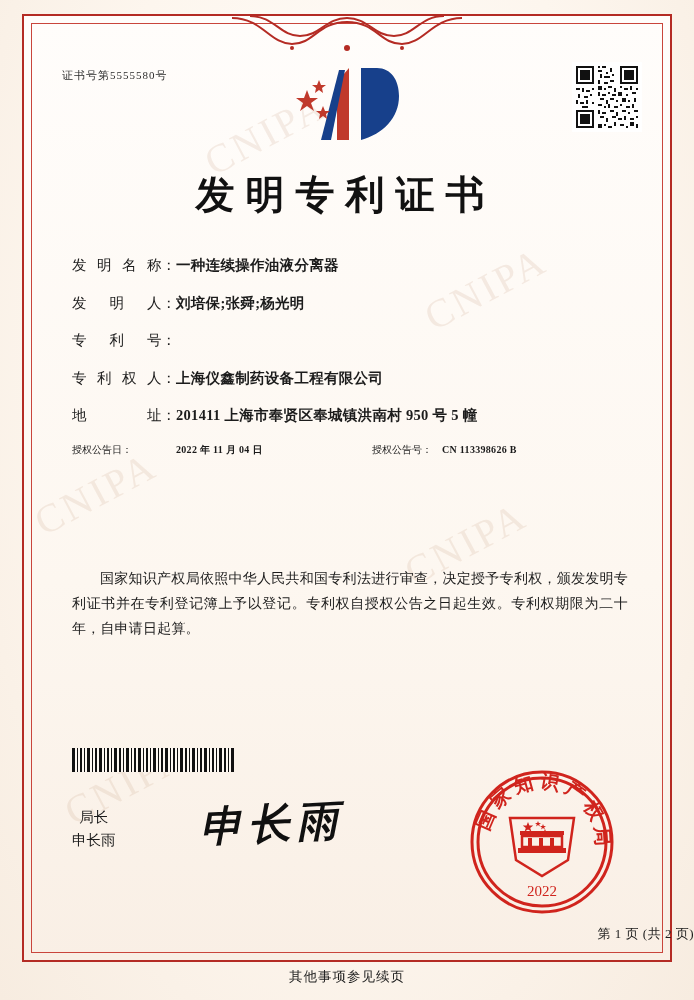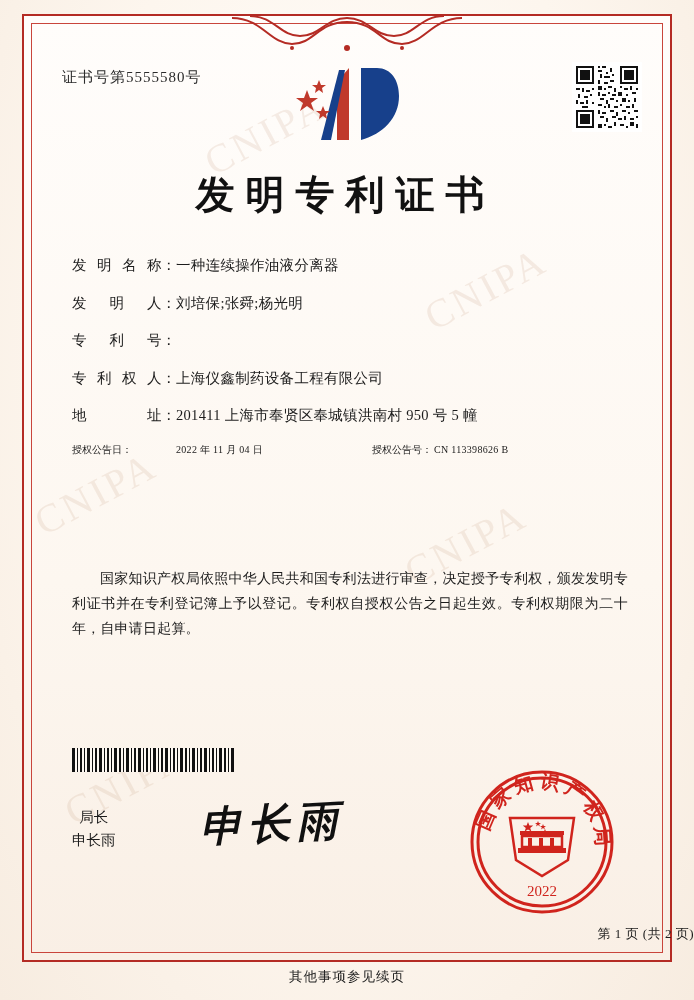--- a/index.html
+++ b/index.html
@@ -71,21 +71,21 @@
   .wm2 { left: 420px; top: 265px; }
   .wm3 { left: 30px;  top: 470px; }
   .wm4 { left: 400px; top: 520px; }
   .wm5 { left: 60px;  top: 760px; }
 
   
   .cert-no {
     position: absolute;
     left: 62px;
     top: 68px;
-    font-size: 15px;
+    font-size: 11px;
     letter-spacing: 1px;
     color: #2b2b2b;
   }
 
   .logo {
     position: absolute;
     left: 50%;
     top: 62px;
     transform: translateX(-50%);
     width: 120px;
@@ -137,39 +137,40 @@
     letter-spacing: 0px;
     color: #1c1c1c;
   }
   .lbl.spread {
     display: flex;
     justify-content: space-between;
   }
   .val {
     flex: 1 1 auto;
     letter-spacing: 0.3px;
+    font-weight: bold;
   }
 
   .row-split {
     display: flex;
     align-items: baseline;
     margin-bottom: 17.5px;
     font-size: 10px;
   }
   .half { display: flex; align-items: baseline; }
   .half.left { width: 300px; flex: 0 0 300px; }
   .half .lbl2 {
     width: 104px;
     flex: 0 0 104px;
     display: flex;
     justify-content: space-between;
   }
   .half.right .lbl3 {
     flex: 0 0 auto;
-    margin-right: 2px;
+    margin-right: 10px;
   }
 
   
   .para {
     position: absolute;
     left: 72px;
     right: 66px;
     font-size: 14px;
     line-height: 25px;
     text-align: justify;

